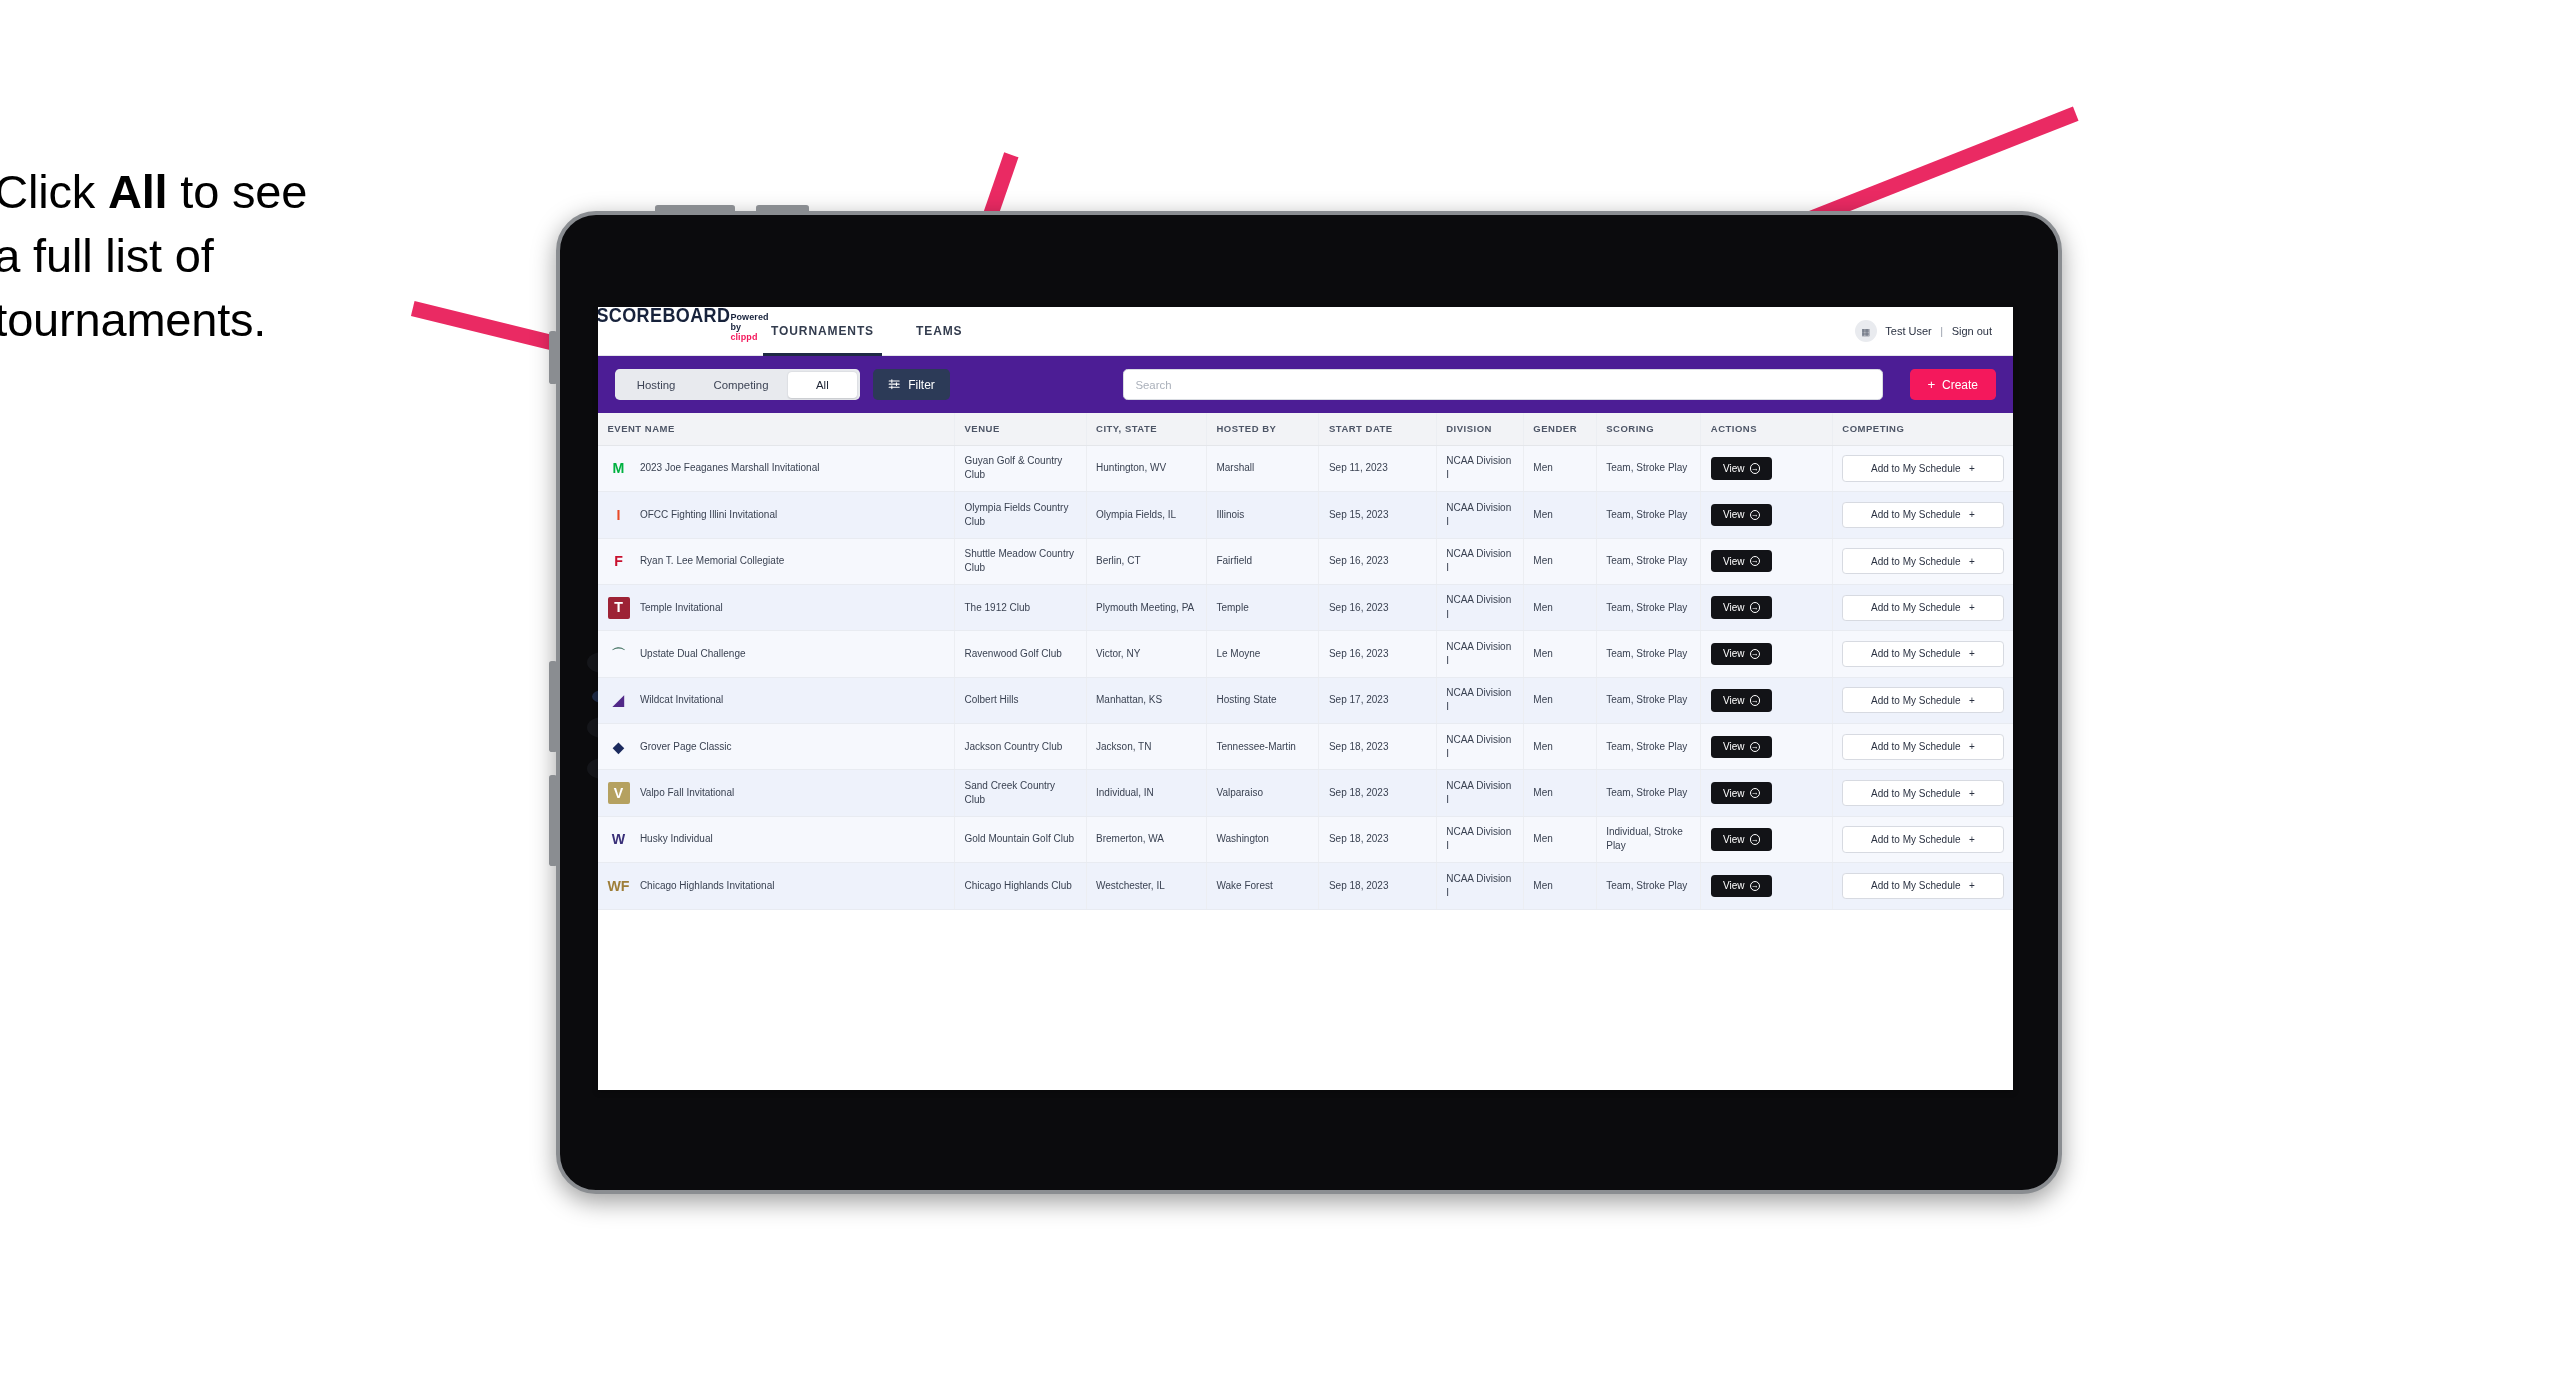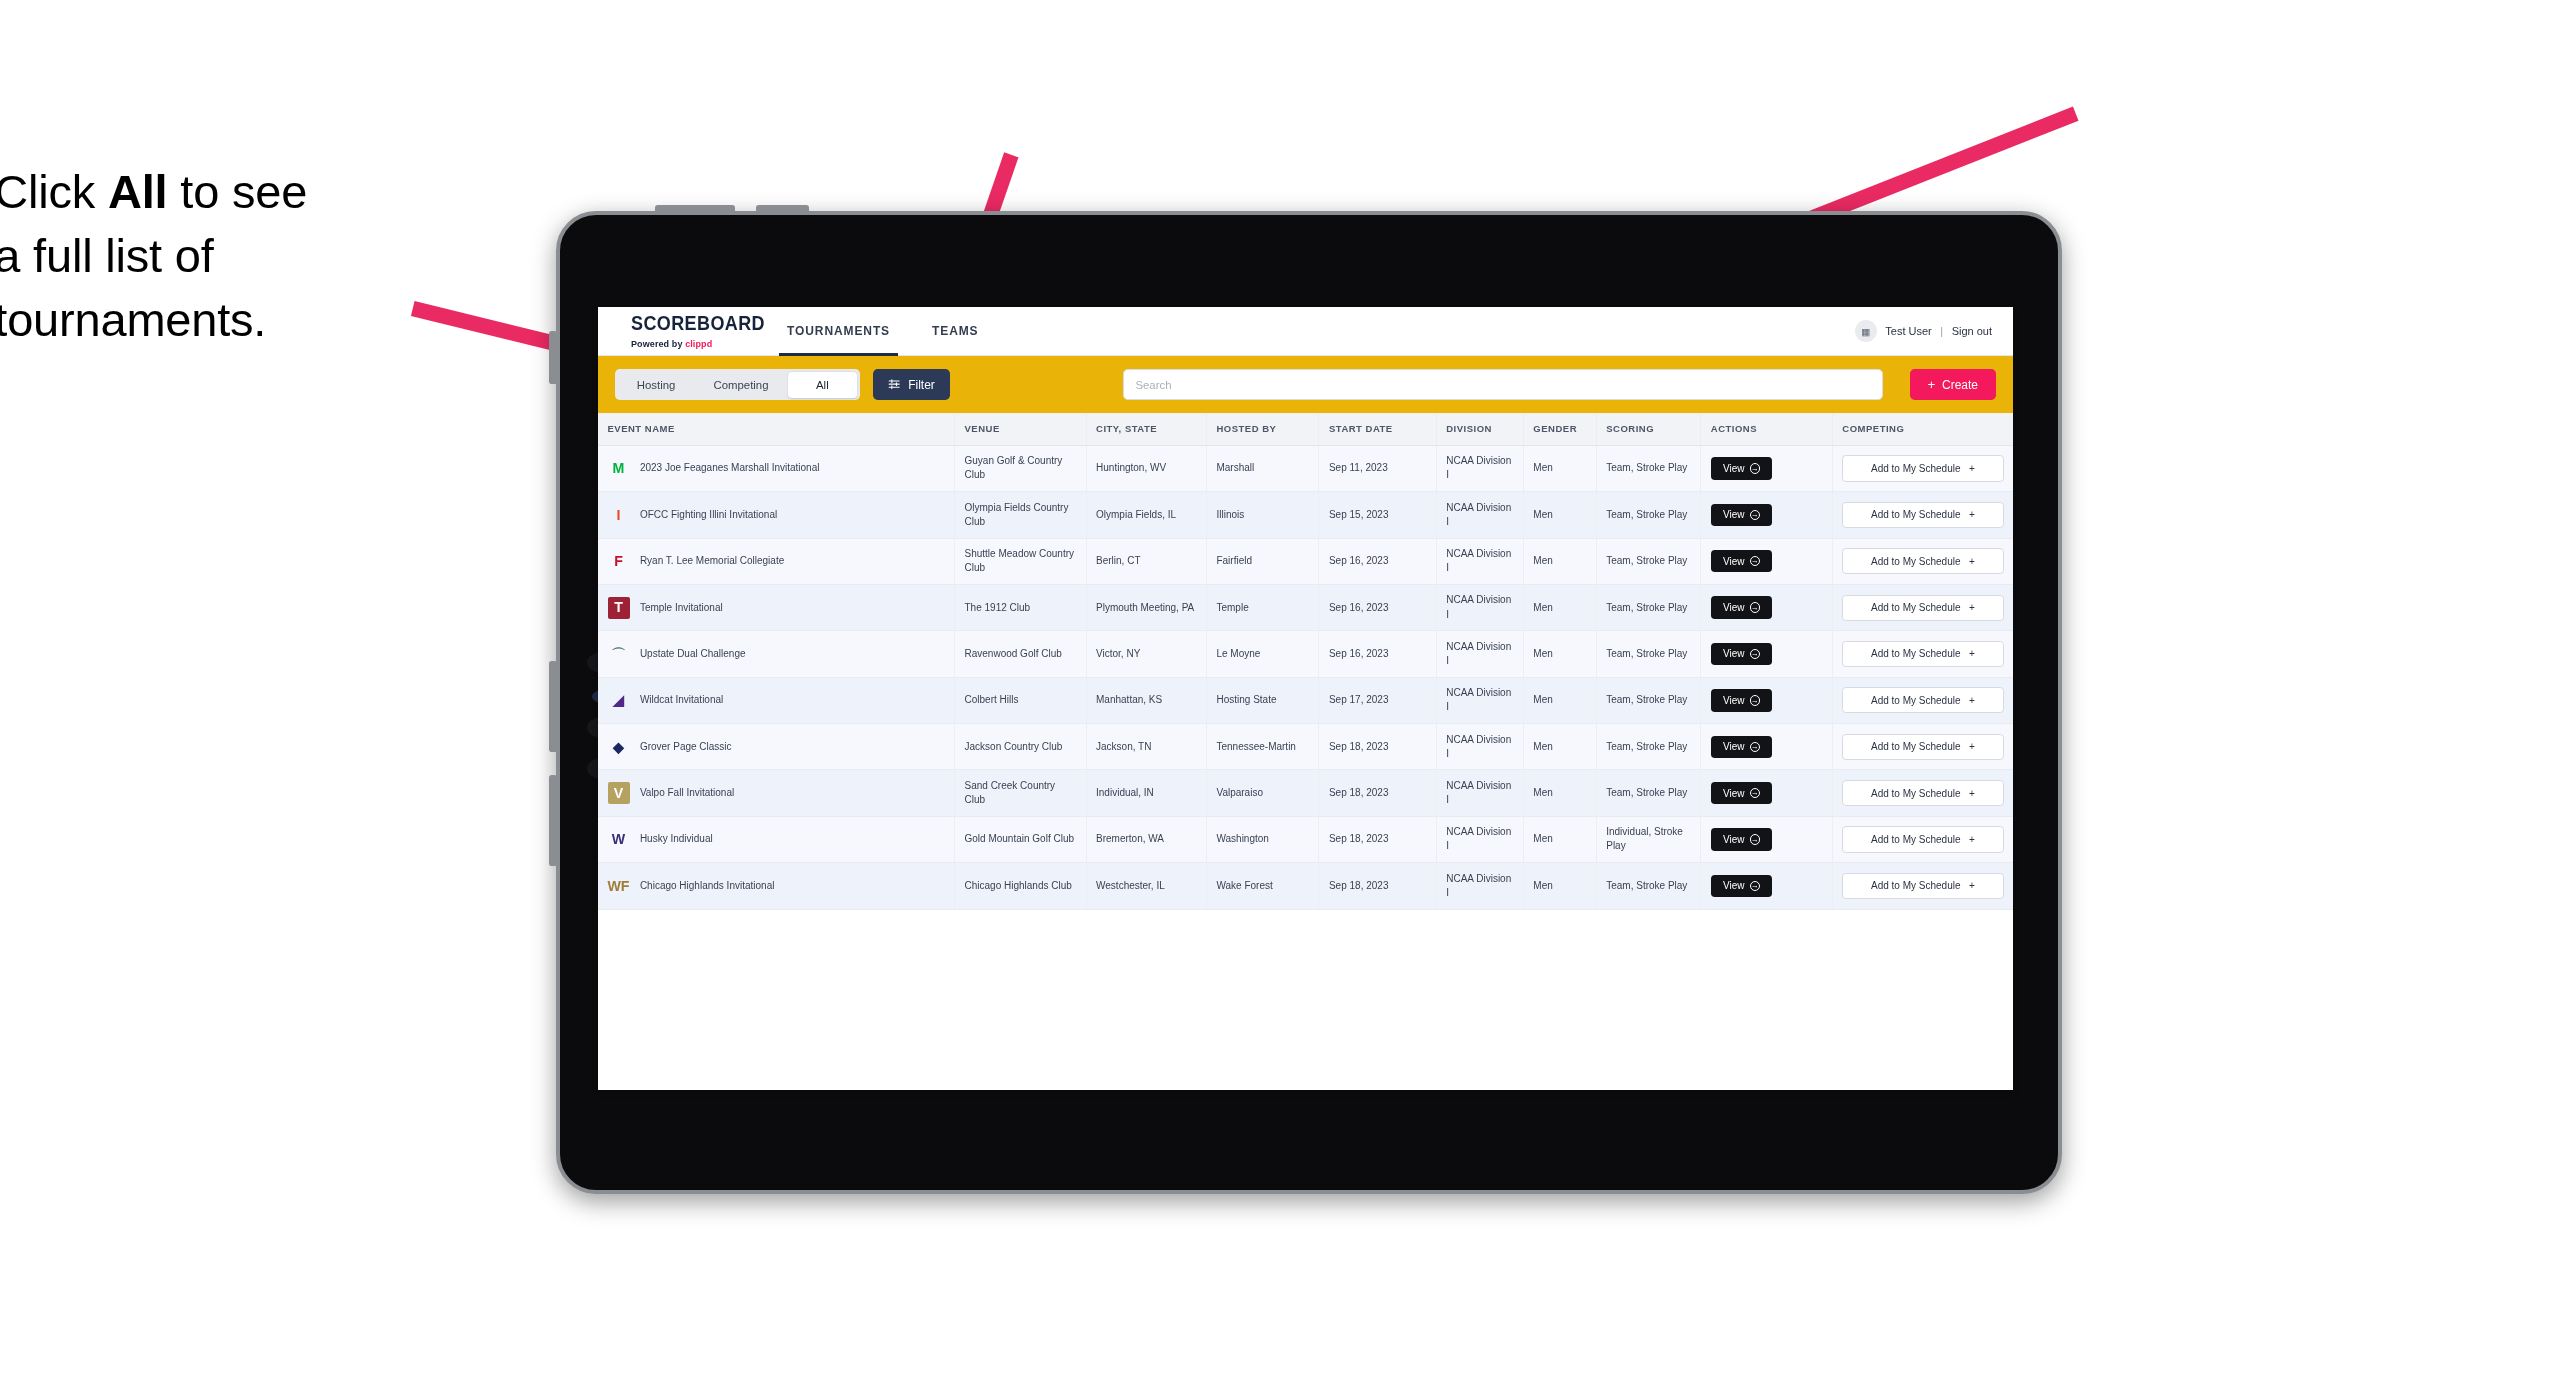--- a/index.html
+++ b/index.html
@@ -71,21 +71,21 @@
   
   #appbar {
     height: 49px;
     display: flex; align-items: stretch;
     background: #fff;
     border-bottom: 0.9px solid #e4e6ea;
     position: relative;
   }
   #logo-wrap {
     width: 152px; padding-left: 17px;
-    display: flex; flex-direction: column; justify-content: center; margin-left: 16px;
+    display: flex; flex-direction: row; justify-content: center;
   }
   #logo-main {
     font-size: 18px; font-weight: 700;
     color: #17223b; letter-spacing: 0.4px;
     font-family: "Liberation Sans", sans-serif;
     transform: scaleY(1.12);
     transform-origin: left center;
   }
   #logo-sub {
     font-size: 9px; color: #17223b; font-weight: 700;
@@ -117,21 +117,21 @@
     font-size: 9.5px;
   }
   #user-area .sep { color: #9aa0ac; }
   #user-area .lnk { cursor: pointer; }
 
   
   #toolbar {
     height: 57px;
     display: flex; align-items: center;
     padding: 0 17px;
-    background: #eab308;
+    background: #4c1d95;
     gap: 13.3px;
   }
   #segment {
     display: flex; align-items: center;
     background: #e8eaee;
     border-radius: 4.7px;
     padding: 2.8px;
     height: 31px;
   }
   .seg-item {

